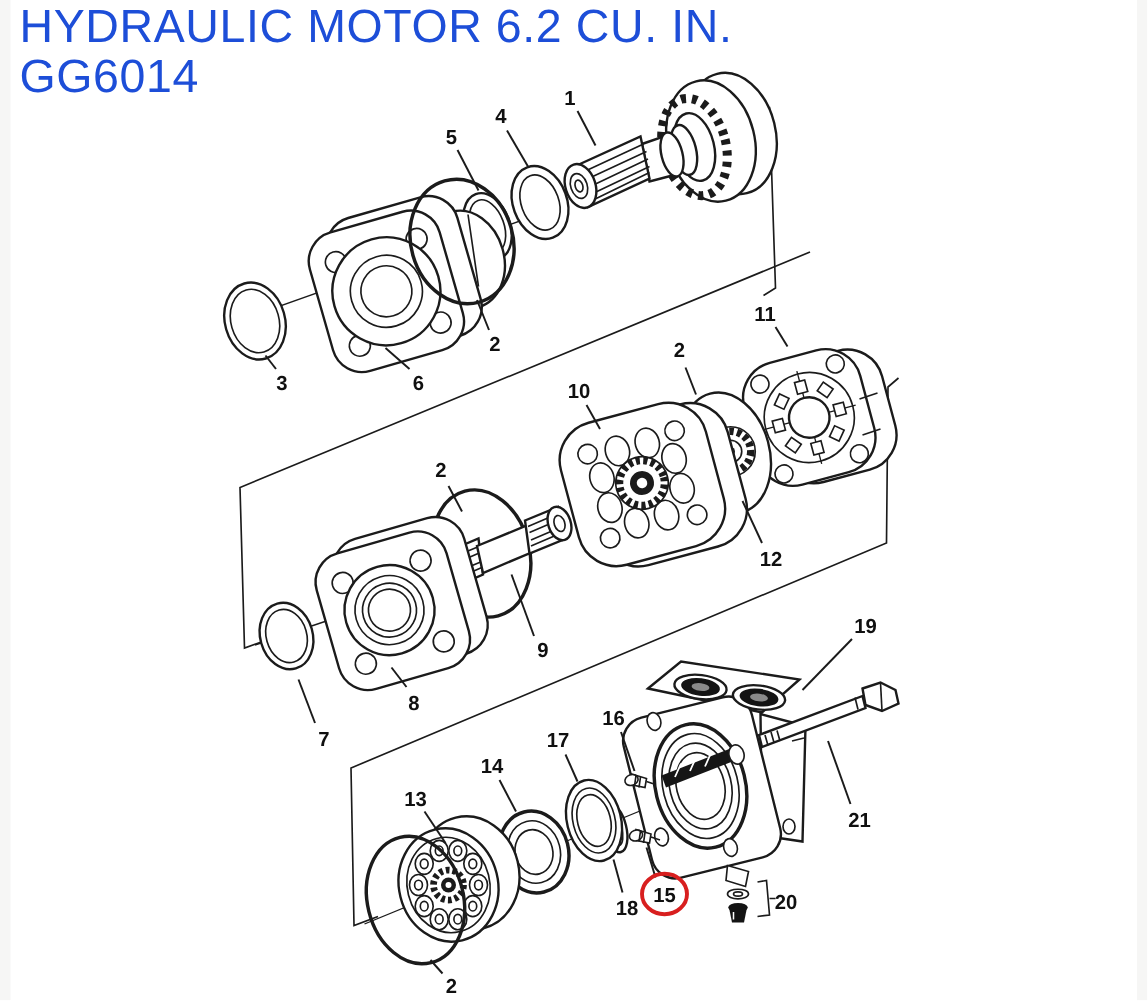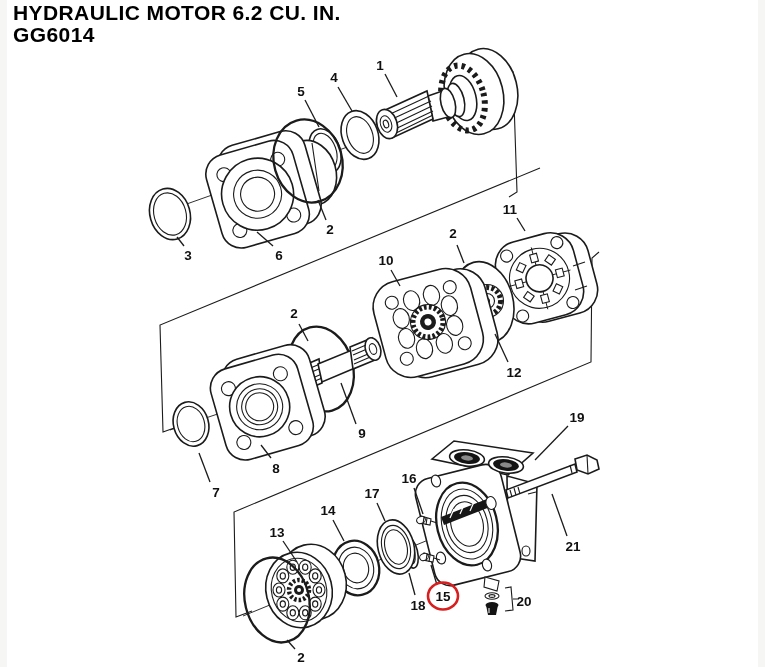--- a/index.html
+++ b/index.html
@@ -1,21 +1,21 @@
 <!DOCTYPE html>
 <html><head>
 <meta charset="utf-8">
 <style>
   html,body{margin:0;padding:0;background:#ffffff;}
   .page{position:relative;width:765px;height:667px;background:#ffffff;overflow:hidden;
         font-family:"Liberation Sans", sans-serif;}
   .edge{position:absolute;top:0;bottom:0;width:7px;background:#f6f6f5;}
   .edge.left{left:0;} .edge.right{right:0;}
-  .title-block{position:absolute;left:13px;top:2px;color:#000000;
-        font-size:21px;line-height:1.06;letter-spacing:.4px;font-weight:700;}
+  .title-block{position:absolute;left:13px;top:2px;color:#1d4ed8;
+        font-size:31px;line-height:1.06;letter-spacing:.4px;font-weight:400;}
   svg{position:absolute;left:0;top:0;}
   svg *{vector-effect:none;}
   .ln{stroke:#1b1b1b;fill:none;stroke-width:1.6;}
   .w{stroke:#1b1b1b;fill:#ffffff;stroke-width:1.6;}
   .thin{stroke-width:1.1;}
   .thick{stroke-width:2.3;}
   .axis{stroke:#1b1b1b;stroke-width:0.9;fill:none;}
   .callout{font:bold 13.5px "Liberation Sans", sans-serif;fill:#101010;text-anchor:middle;}
 </style>
 </head>

